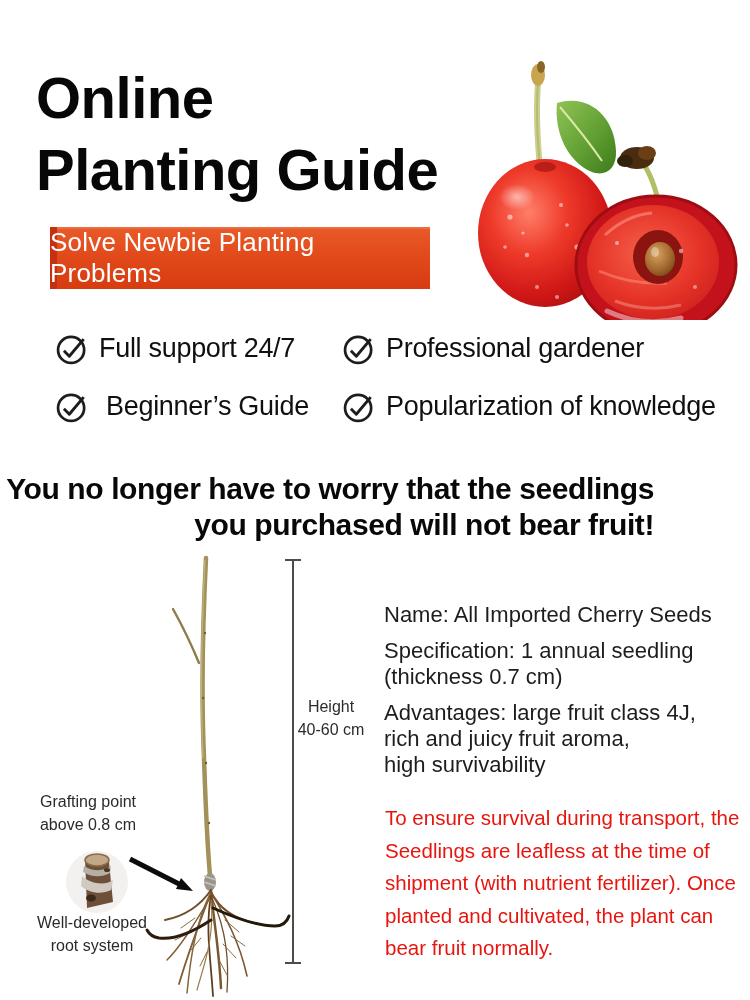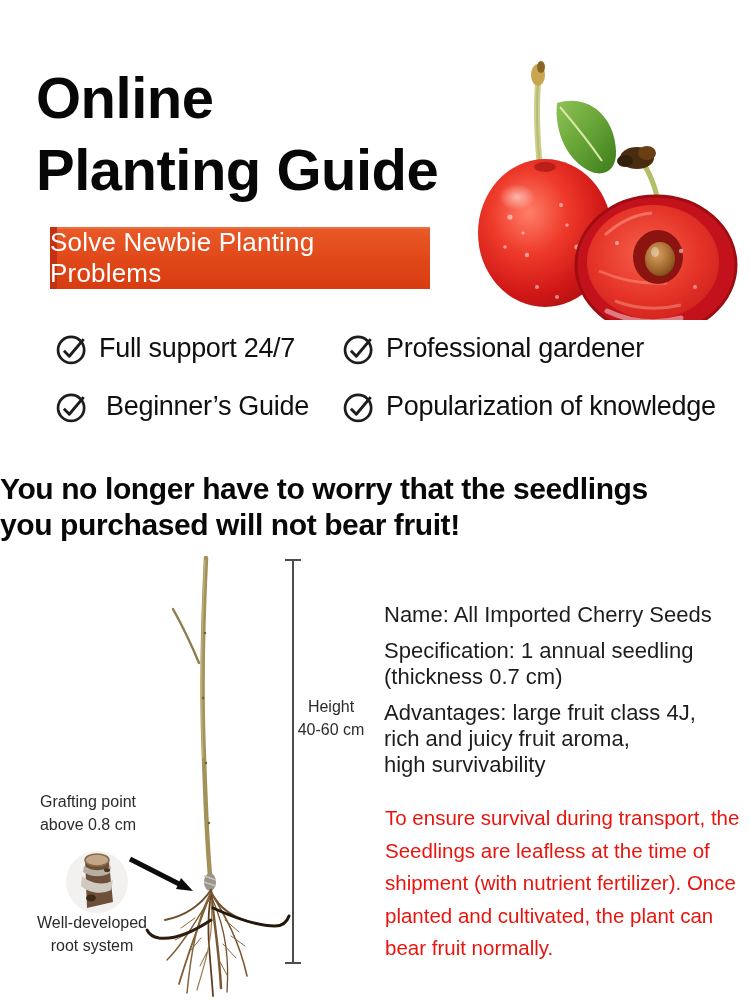--- a/index.html
+++ b/index.html
@@ -23,21 +23,21 @@
   
   .feature{position:absolute;display:flex;align-items:center;gap:9px;height:37px;}
   .feature .fi{width:36px;height:36px;flex:0 0 36px;}
   .feature .ft{font-size:27px;color:#101010;white-space:nowrap;letter-spacing:-0.3px;}
   #feat0{left:54px;top:330px;}
   #feat1{left:341px;top:330px;}
   #feat2{left:54px;top:388px;gap:16px;}
   #feat3{left:341px;top:388px;}
   
   .headline{
-    position:absolute;left:0;top:471px;width:654px;text-align:left;
+    position:absolute;left:0;top:471px;width:654px;text-align:right;
     font-size:30px;font-weight:bold;line-height:36px;color:#080808;letter-spacing:-0.4px;
   }
   
   .diagram{position:absolute;left:15px;top:548px;width:350px;height:452px;}
   .small-label{
     position:absolute;text-align:center;font-size:16px;line-height:23px;color:#2b2b2b;
   }
   #graft-label{left:22px;top:790px;width:132px;}
   #root-label{left:24px;top:911px;width:136px;}
   #height-label{left:286px;top:695px;width:90px;}

